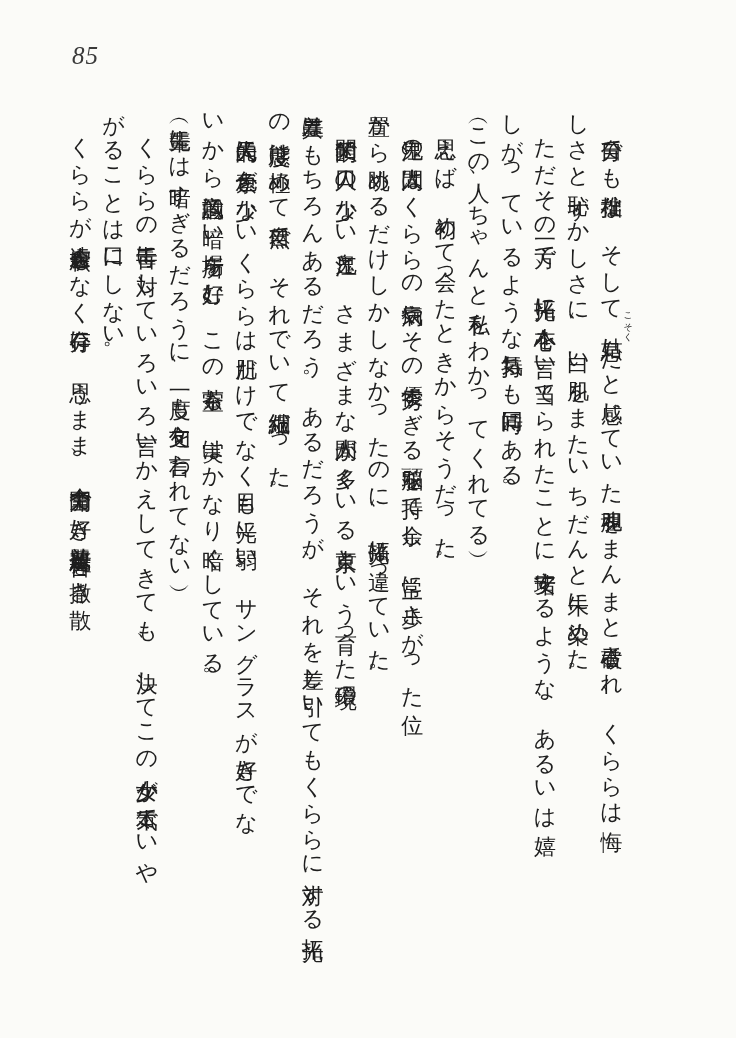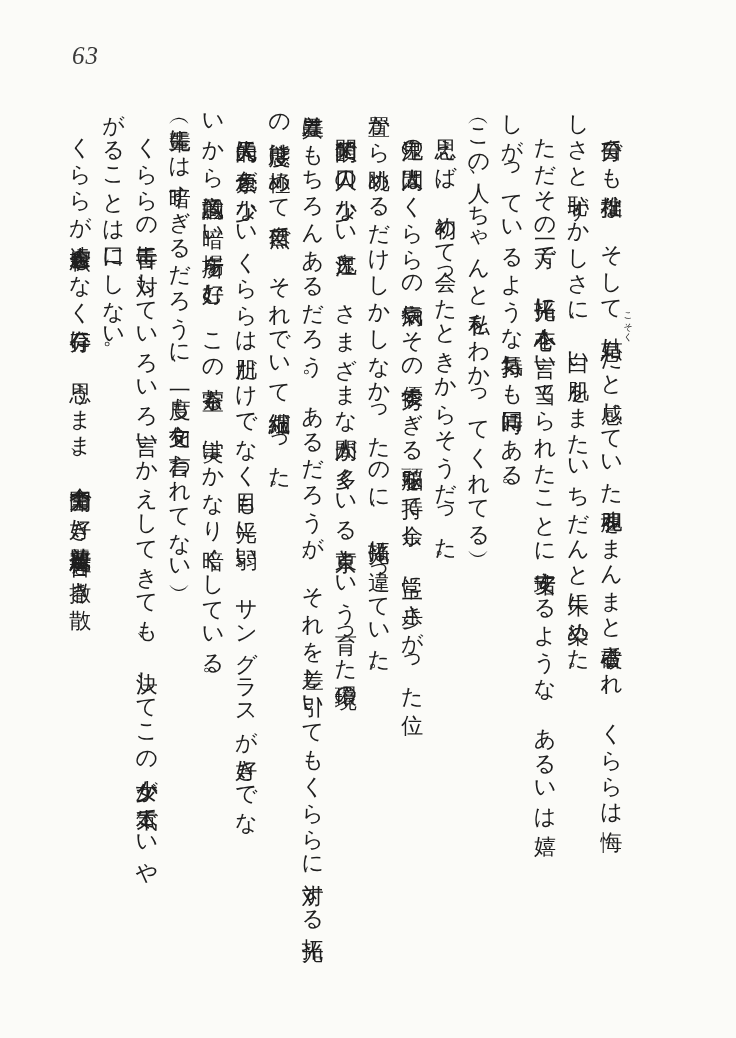--- a/index.html
+++ b/index.html
@@ -43,21 +43,21 @@
   ruby { ruby-align: center; }
   ruby rt {
     font-size: 9px;
     letter-spacing: 0;
     color: #2a2a2a;
   }
 </style>
 </head>
 <body style="background: rgb(251, 251, 248);">
 
-<div class="page-number">63</div>
+<div class="page-number">85</div>
 
 <div class="text-block" style="color: rgb(30, 30, 30);">
     <div class="tline indent-1">自分でも稚拙な、そして<ruby>姑息<rt>こそく</rt></ruby>だと感じていた魂胆をまんまと看破され、くららは悔</div>
     <div class="tline">しさと恥ずかしさに、白い肌をまたいちだんと朱に染めた。</div>
     <div class="tline indent-1">ただその一方で、拓光に本心を言い当てられたことに安堵するような、あるいは嬉</div>
     <div class="tline">しがっているような気持ちも同時にある。</div>
     <div class="tline indent-05">（この人、ちゃんと私をわかってくれてる）</div>
     <div class="tline indent-1">思えば、初めて会ったときからそうだった。</div>
     <div class="tline indent-1">鬼江の人間はくららの病気やその優秀すぎる頭脳を持て余し、常に一歩さがった位</div>
     <div class="tline">置から眺めるだけしかしなかったのに、拓光は違っていた。</div>

